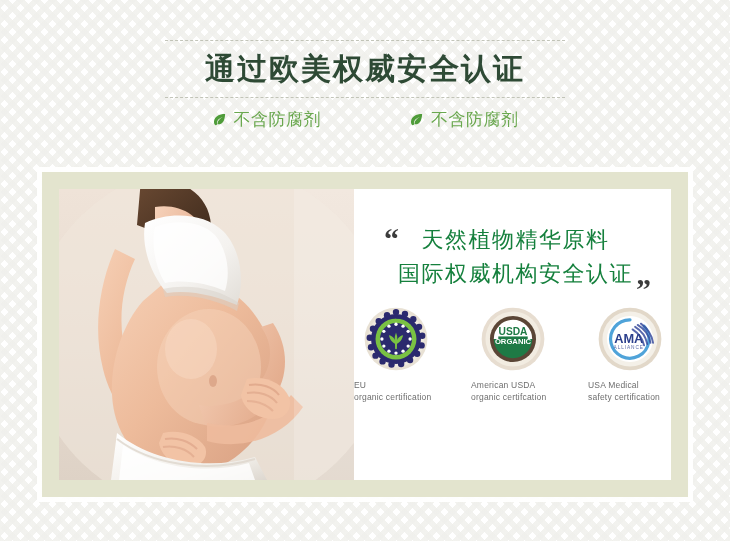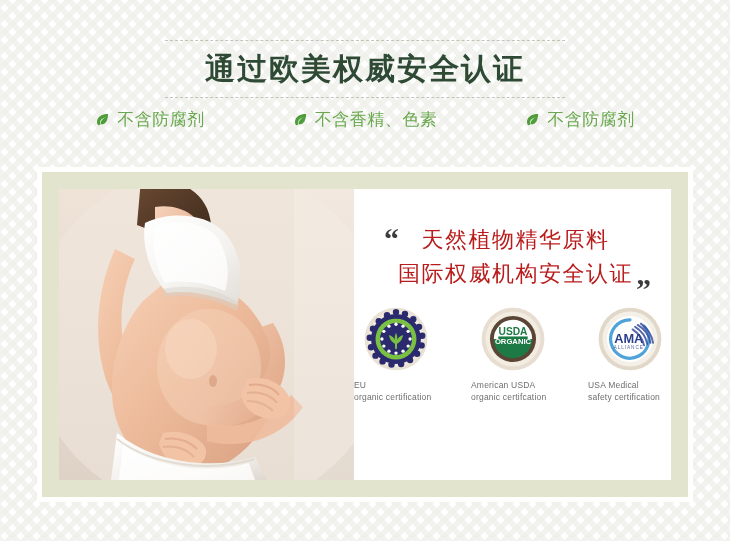--- a/index.html
+++ b/index.html
@@ -109,21 +109,21 @@
     padding:34px 16px 0 22px;
   }
 
   .quote-block {
     position:relative;
     text-align:center;
     padding:0 18px;
   }
   .quote-line {
     font-size:22px;
-    color:#b91c1c;
+    color:#15803d;
     line-height:1.55;
     letter-spacing:1.5px;
     white-space:nowrap;
   }
   .qmark {
     font-family:"Liberation Serif", serif;
     font-size:30px;
     font-weight:bold;
     color:#3c3c3c;
     line-height:0;
@@ -171,26 +171,20 @@
 
   <div class="features">
 
     <div class="feature">
       <svg class="leaf-icon" viewBox="0 0 24 24">
         <path d="M21 3C11 3 4 7 3.2 15.2c-.3 3 1 5.3 2.6 5.8 1.2.4 2.2-.5 2.6-1.7C6.9 16 9 10.5 18 7.5 11 11 8.6 15.6 8.9 19.4c5.9 1.2 11.4-2.6 12.1-16.4z" fill="#4f9c3a"></path>
       </svg>
       <span class="feature-label">不含防腐剂</span>
     </div>
 
-    <div class="feature">
-      <svg class="leaf-icon" viewBox="0 0 24 24">
-        <path d="M21 3C11 3 4 7 3.2 15.2c-.3 3 1 5.3 2.6 5.8 1.2.4 2.2-.5 2.6-1.7C6.9 16 9 10.5 18 7.5 11 11 8.6 15.6 8.9 19.4c5.9 1.2 11.4-2.6 12.1-16.4z" fill="#4f9c3a"></path>
-      </svg>
-      <span class="feature-label">不含香精、色素</span>
-    </div>
 
     <div class="feature">
       <svg class="leaf-icon" viewBox="0 0 24 24">
         <path d="M21 3C11 3 4 7 3.2 15.2c-.3 3 1 5.3 2.6 5.8 1.2.4 2.2-.5 2.6-1.7C6.9 16 9 10.5 18 7.5 11 11 8.6 15.6 8.9 19.4c5.9 1.2 11.4-2.6 12.1-16.4z" fill="#4f9c3a"></path>
       </svg>
       <span class="feature-label">不含防腐剂</span>
     </div>
 
   </div>
 

